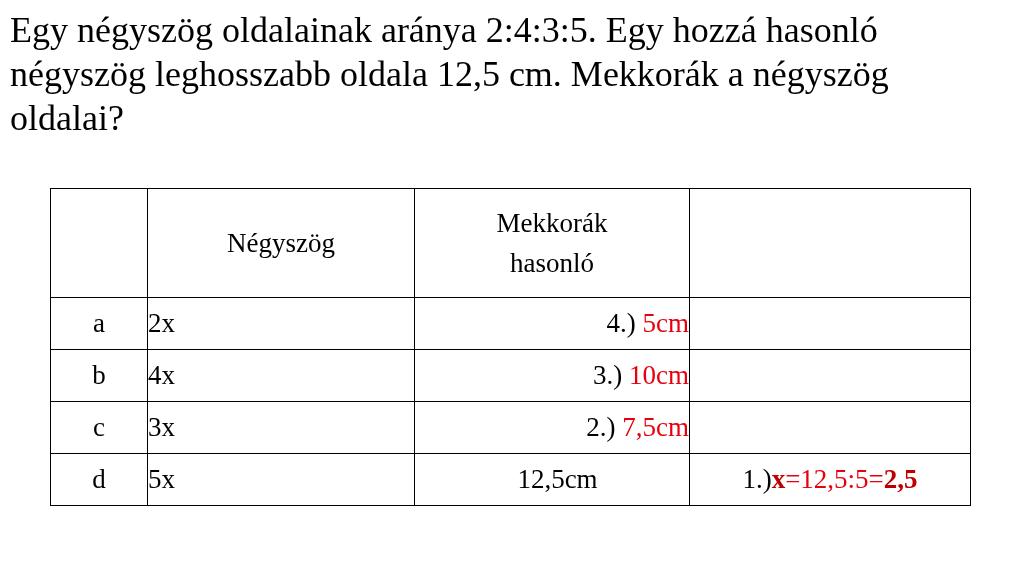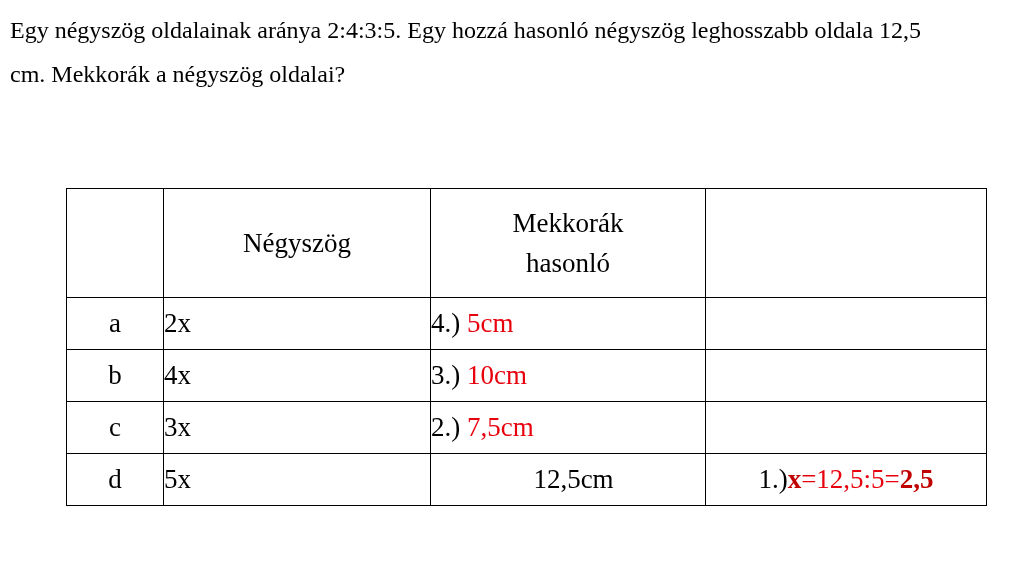--- a/index.html
+++ b/index.html
@@ -18,37 +18,36 @@
     position: relative;
     width: 1021px;
     height: 567px;
     box-sizing: border-box;
   }
   .problem-text {
     position: absolute;
     left: 10px;
     top: 8px;
     width: 950px;
-    font-size: 24px;
+    font-size: 36px;
     line-height: 44px;
     color: #000000;
     font-family: "Liberation Serif", serif;
   }
   .problem-text p {
     margin: 0;
   }
   table.solution-table {
     position: absolute;
     left: 50px;
     top: 188px;
     width: 920px;
     border-collapse: collapse;
     table-layout: fixed;
     font-family: "Liberation Serif", serif;
-    margin-left: 16px;
   }
   table.solution-table td,
   table.solution-table th {
     border: 1px solid #000000;
     padding: 0;
     font-weight: normal;
     font-size: 27px;
     color: #000000;
     vertical-align: middle;
   }
@@ -69,21 +68,21 @@
   .row-cell {
     height: 51px;
     text-align: left;
   }
   .row-label {
     font-weight: bold;
     font-size: 26px;
     text-align: center;
   }
   .cell-sim {
-    text-align: left;
+    text-align: right;
     padding-left: 8px;
     font-size: 27px;
   }
   .cell-sim.centered {
     text-align: center;
     padding-left: 11px;
   }
   .red {
     color: #e8000d;
   }

